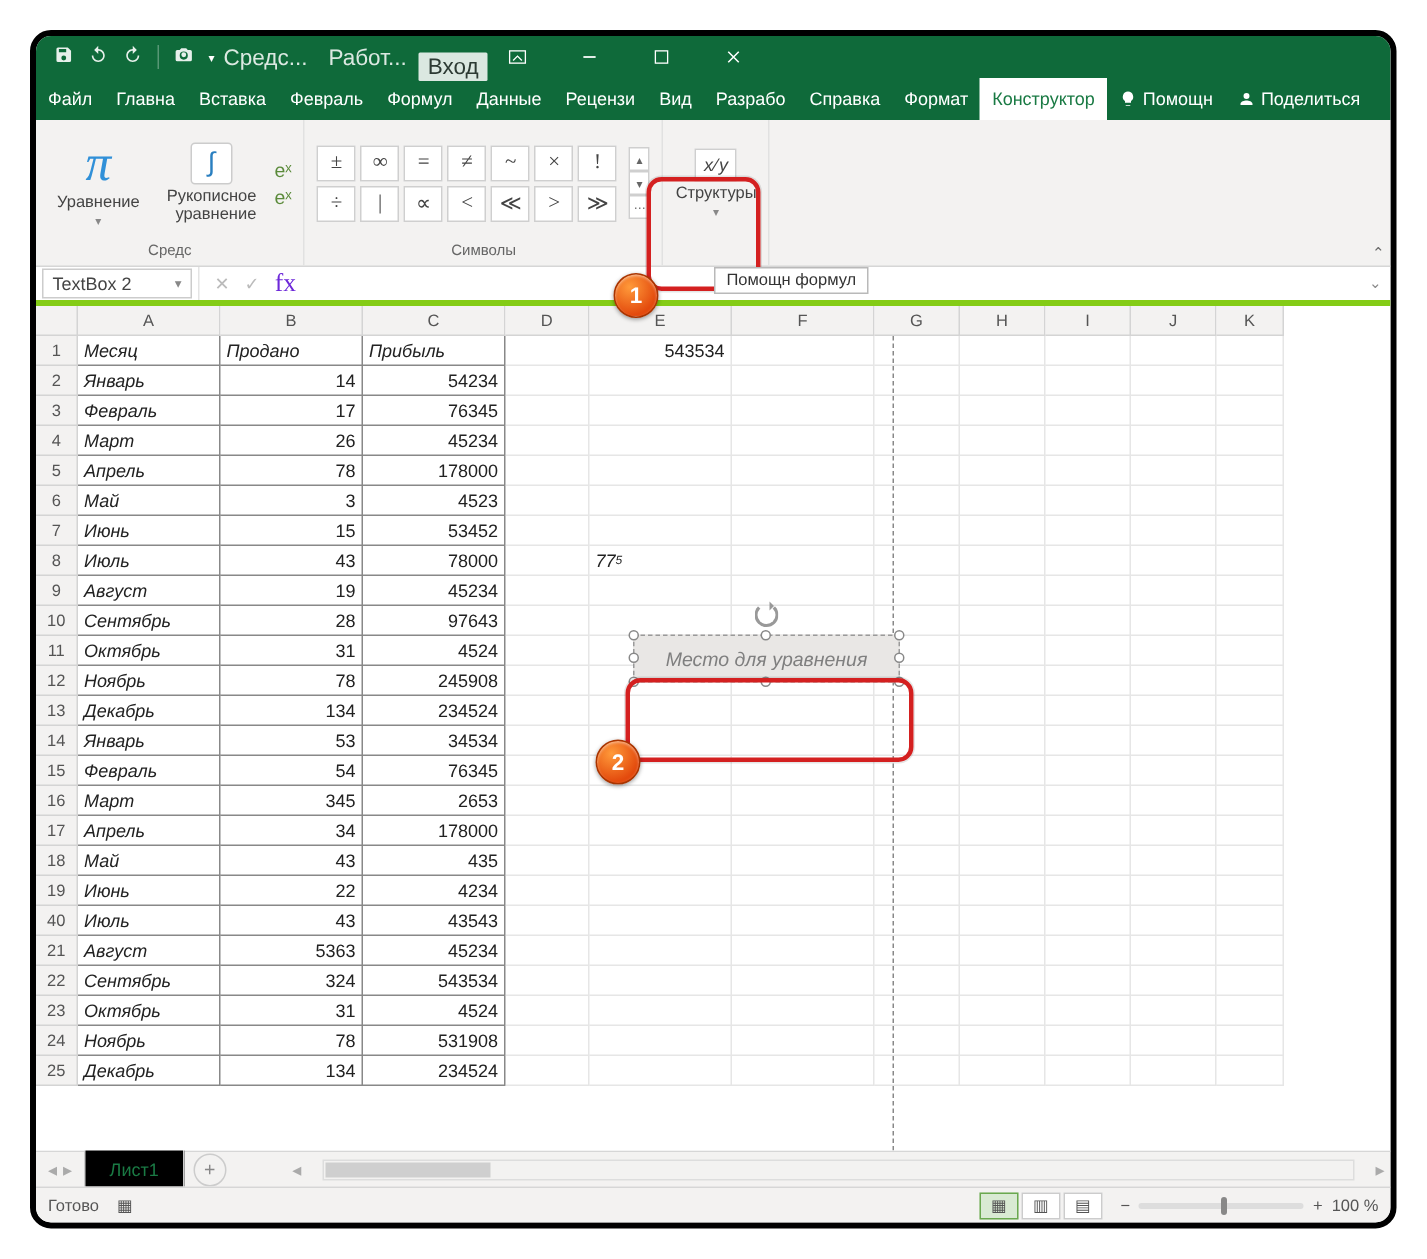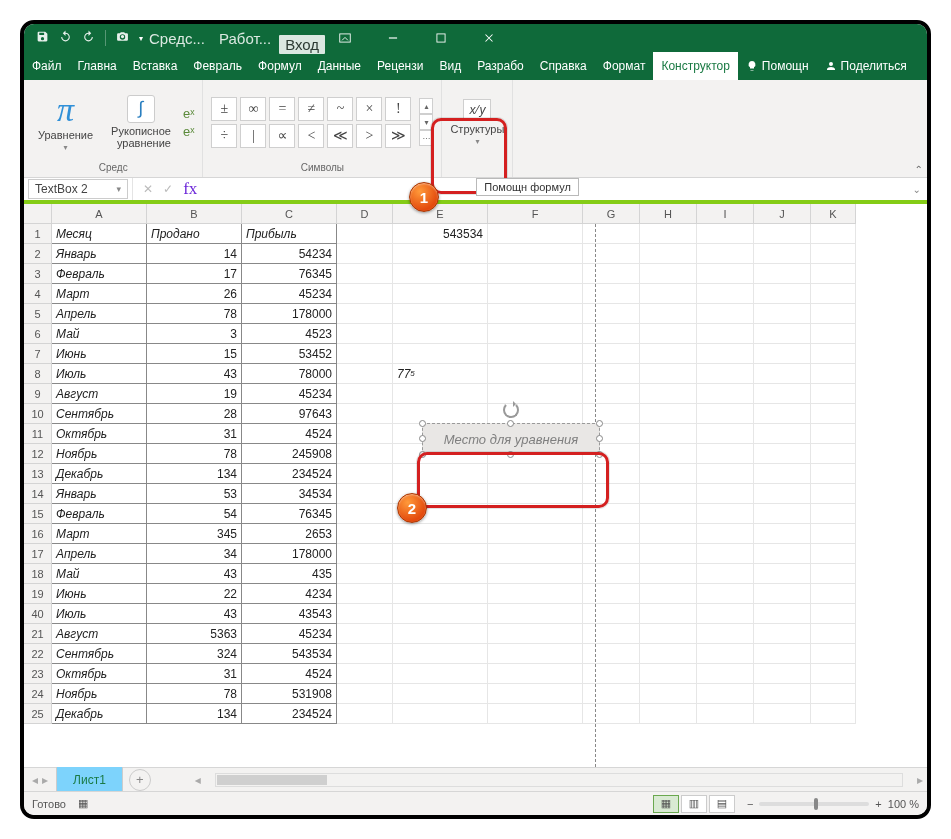--- a/index.html
+++ b/index.html
@@ -57,21 +57,21 @@
 .callout-red{border:3px solid #d42020;border-radius:10px;box-shadow:0 0 0 1px rgba(0,0,0,.1);}
 .badge{position:absolute;width:30px;height:30px;border-radius:50%;background:radial-gradient(circle at 35% 30%,#ff9a3a,#e34a0d 70%);color:#fff;font-weight:700;font-size:15px;display:flex;align-items:center;justify-content:center;box-shadow:0 1px 3px rgba(0,0,0,.4),inset 0 1px 2px rgba(255,255,255,.5);border:1px solid #a83400;}
 .eqbox{position:absolute;left:398px;top:219px;width:178px;height:32px;border:1px dashed #9a9a9a;display:flex;align-items:center;justify-content:center;background:#e9e7e5;}
 .eqbox .txt{color:#7f7f7f;font-size:13px;font-style:italic;}
 .eqbox .h{position:absolute;width:7px;height:7px;background:#fff;border:1px solid #888;border-radius:50%;}
 .eqbox .rot{position:absolute;top:-22px;left:50%;transform:translateX(-50%);width:16px;height:16px;border:2px solid #999;border-radius:50%;border-top-color:transparent;}
 .eqbox .rot::after{content:"";position:absolute;top:-3px;right:-2px;border:3px solid transparent;border-left-color:#999;}
 .pagebreak{position:absolute;left:571px;top:20px;bottom:0;border-left:1px dashed #888;}
 .sheet-tabs{height:24px;border-top:1px solid #d6d6d6;display:flex;align-items:center;font-size:12px;background:#f3f2f1;}
 .st-nav{display:flex;gap:4px;padding:0 8px;color:#aaa;}
-.st-tab{padding:20px 16px;background:#7dd3fc;border:1px solid #ccc;border-bottom:none;color:#1a7a44;font-weight:500;cursor:pointer;}
+.st-tab{padding:20px 16px;background:#000000;border:1px solid #ccc;border-bottom:none;color:#1a7a44;font-weight:500;cursor:pointer;}
 .st-add{width:22px;height:22px;border:1px solid #ccc;border-radius:50%;display:flex;align-items:center;justify-content:center;margin-left:6px;color:#888;cursor:pointer;font-size:13px;}
 .hscroll{flex:1;margin:0 10px;height:14px;background:#f3f2f1;border:1px solid #ddd;position:relative;}
 .hscroll .thumb{position:absolute;left:1px;top:1px;bottom:1px;width:110px;background:#cfcfcf;}
 .status{height:24px;background:#f3f2f1;border-top:1px solid #d6d6d6;display:flex;align-items:center;font-size:11px;color:#555;padding:0 8px;gap:12px;}
 .status .spacer{flex:1;}
 .viewbtns{display:flex;gap:2px;}
 .viewbtn{width:26px;height:18px;border:1px solid #ccc;background:#fff;display:flex;align-items:center;justify-content:center;cursor:pointer;}
 .viewbtn.active{background:#d9ead3;border-color:#6aa84f;}
 .zoom{display:flex;align-items:center;gap:6px;}
 .zoom-track{width:110px;height:4px;background:#ddd;position:relative;border-radius:2px;}

